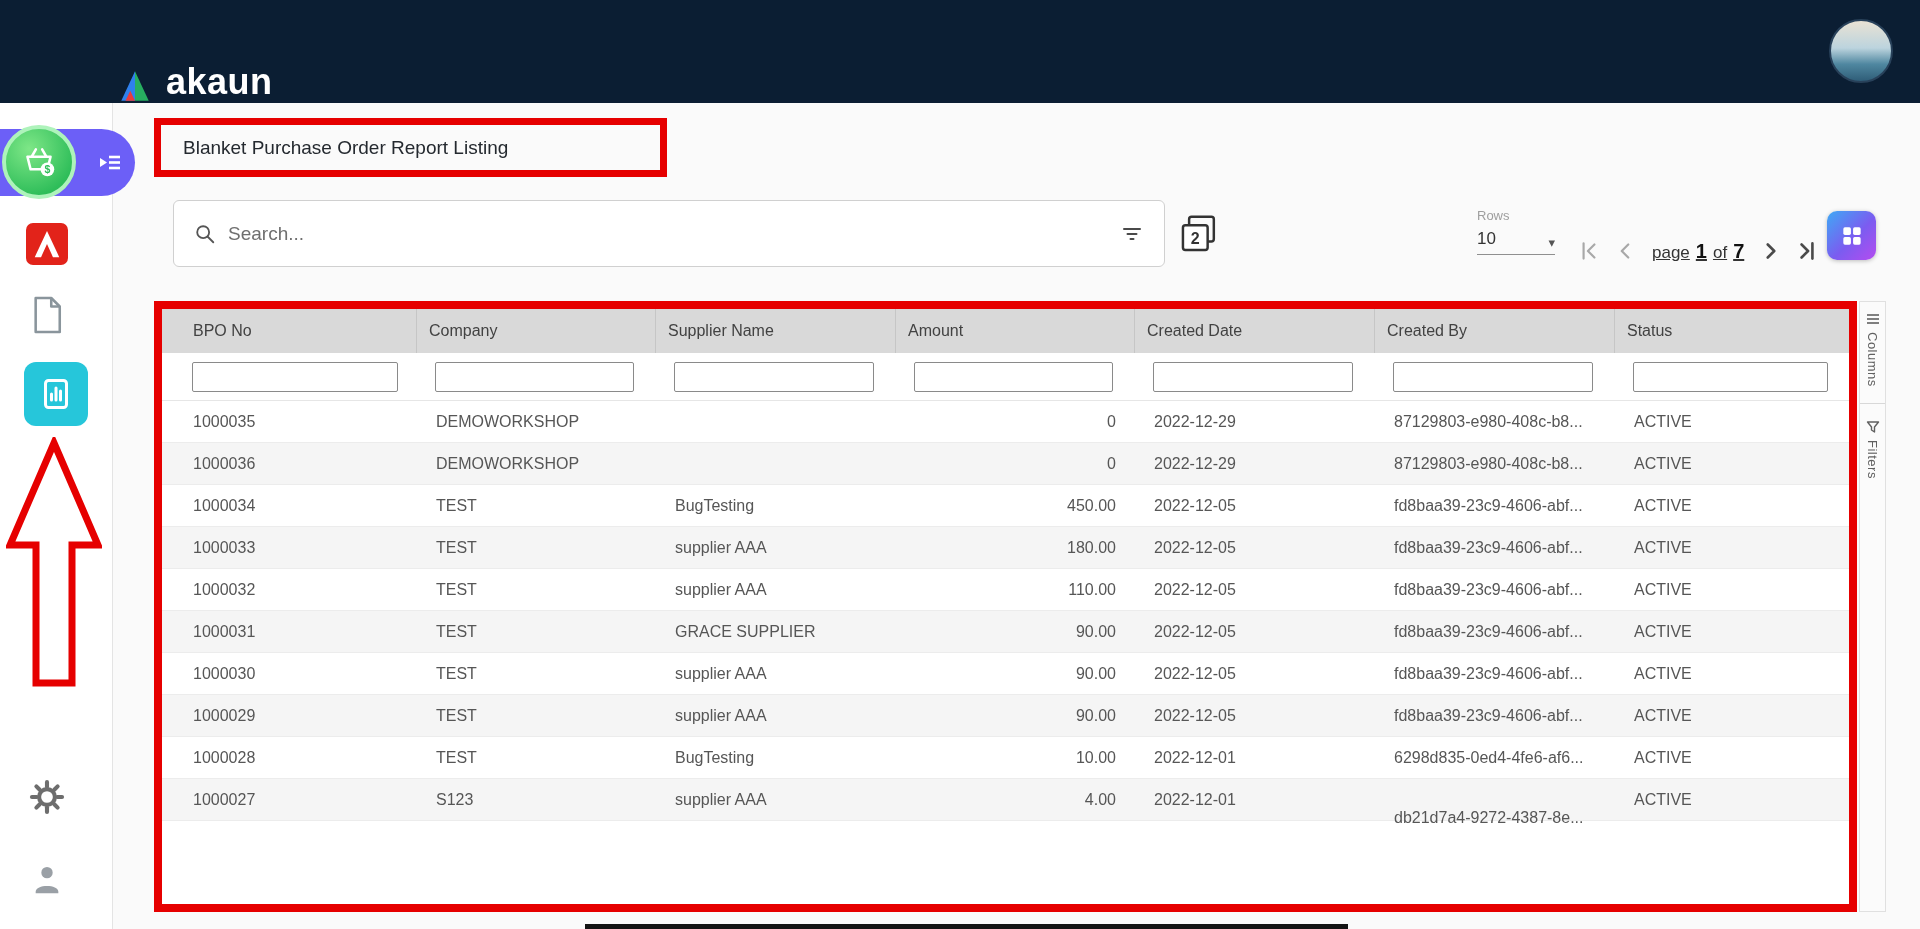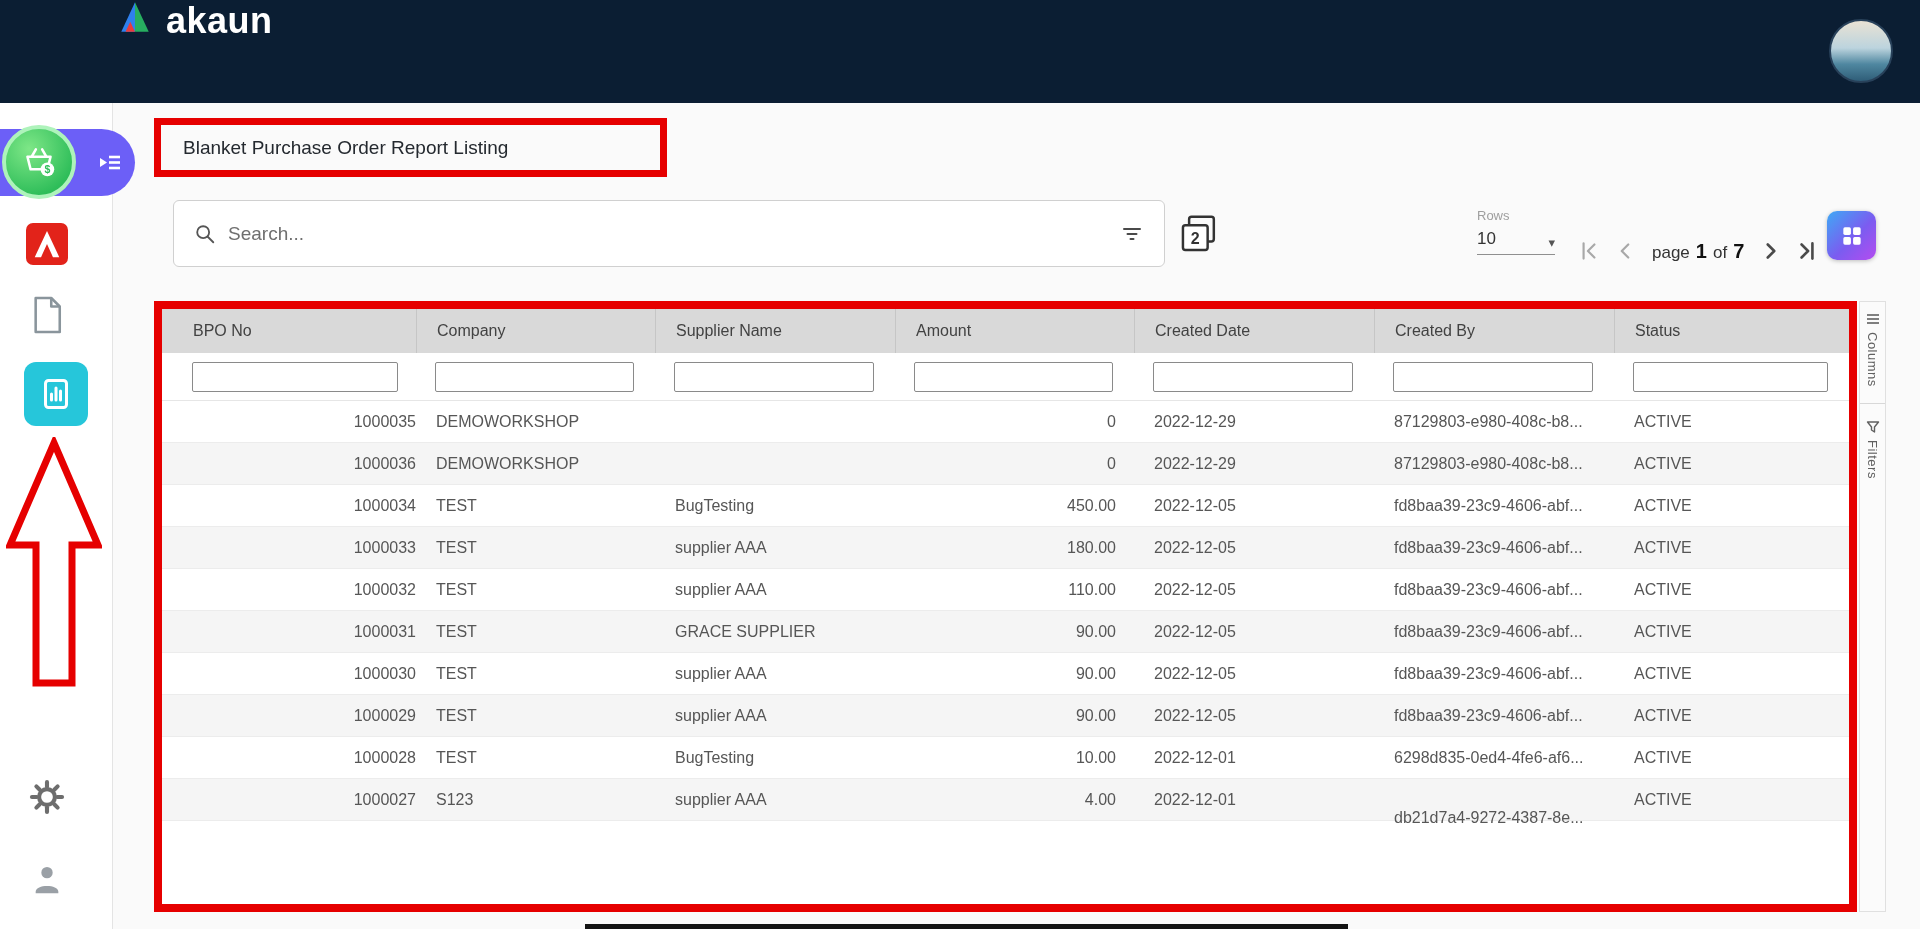--- a/index.html
+++ b/index.html
@@ -2,21 +2,21 @@
 <html><head>
 <meta charset="utf-8">
 <style>
   * { box-sizing: border-box; margin: 0; padding: 0; }
   html, body { width: 1920px; height: 929px; }
   body { font-family: "Liberation Sans", sans-serif; background: #ffffff; overflow: hidden; }
   .stage { position: relative; width: 1920px; height: 929px; background: #fafafa; overflow: hidden; }
 
   
   .topbar { position: absolute; left: 0; top: 0; width: 1920px; height: 103px; background: #0b1e33; z-index: 5; }
-  .logo { position: absolute; left: 116px; top: 0; height: 103px; display: flex; align-items: flex-start; gap: 12px; cursor: pointer; }
+  .logo { position: absolute; left: 116px; top: 0; height: 103px; display: flex; align-items: flex-end; gap: 12px; cursor: pointer; }
   .logo-text { color: #ffffff; font-size: 36px; font-weight: bold; letter-spacing: 0.5px; }
   .avatar { position: absolute; left: 1829px; top: 19px; width: 64px; height: 64px; border-radius: 50%;
             background: linear-gradient(180deg, #e9e2d4 0%, #bcd4de 45%, #4f87a0 72%, #2f5d78 100%);
             border: 2px solid #28415a; cursor: pointer; }
 
   
   .sidebar { position: absolute; left: 0; top: 103px; width: 113px; height: 826px; background: #ffffff; border-right: 1px solid #e4e4e4; z-index: 4; }
   .nav-pill { position: absolute; left: 0; top: 26px; width: 135px; height: 67px; background: #6c5ff7; border-radius: 0 34px 34px 0; }
   .pill-toggle { position: absolute; left: 96px; top: 20px; width: 27px; height: 27px; cursor: pointer; }
   .green-circle { position: absolute; left: 2px; top: 22px; width: 74px; height: 74px; border-radius: 50%;
@@ -46,43 +46,43 @@
 
   .rows-control { position: absolute; left: 1477px; top: 208px; width: 90px; }
   .rows-label { font-size: 13px; color: #9e9e9e; }
   .rows-select { margin-top: 6px; width: 78px; border-bottom: 1px solid #8f8f8f; display: flex; justify-content: space-between;
                  align-items: flex-end; padding-bottom: 5px; cursor: pointer; }
   .rows-value { font-size: 17px; color: #333; }
   .rows-caret { font-size: 13px; color: #555; line-height: 1; }
 
   .pagination { position: absolute; left: 1576px; top: 234px; height: 34px; display: flex; align-items: center; gap: 10px; }
   .pg-icon { cursor: pointer; }
-  .pagetext { display: flex; align-items: baseline; gap: 6px; font-size: 17px; color: #333; margin: 0 4px; }
+  .pagetext { display: flex; align-items: baseline; gap: 6px; font-size: 17px; color: #333; margin: 0 4px; text-decoration: underline; }
   .pagetext b { font-size: 20px; color: #111; }
 
   .grid-button { position: absolute; left: 1827px; top: 211px; width: 49px; height: 49px; border-radius: 10px;
                  background: linear-gradient(135deg, #3fa9f5 0%, #7b5cf0 55%, #b44cf0 100%);
                  display: flex; align-items: center; justify-content: center; cursor: pointer;
                  box-shadow: 0 1px 4px rgba(0,0,0,0.25); }
 
   
   .table { width: 1687px; }
   .thead { display: flex; height: 44px; background: #d9d9d9; }
-  .th { height: 44px; line-height: 44px; font-size: 16px; color: #424242; padding-left: 20px; cursor: pointer; overflow: hidden; white-space: nowrap; }
+  .th { height: 44px; line-height: 44px; font-size: 16px; color: #424242; padding-left: 12px; cursor: pointer; overflow: hidden; white-space: nowrap; }
   .th:first-child { padding-left: 31px; }
   .th + .th { border-left: 1px solid #c6c6c6; }
   .tfilter { display: flex; height: 48px; background: #ffffff; align-items: center; border-bottom: 1px solid #e6e6e6; }
   .fcell { height: 48px; display: flex; align-items: center; }
   .finput { height: 30px; border: 1px solid #8a8a8a; border-radius: 2px; margin-left: 19px; width: calc(100% - 40px);
             font-size: 14px; padding: 0 6px; outline: none; background: #fff; font-family: "Liberation Sans", sans-serif; }
   .finput.first { margin-left: 30px; width: 206px; }
   .trow { display: flex; height: 42px; align-items: center; background: #ffffff; border-bottom: 1px solid #ececec; cursor: pointer; }
   .trow.alt { background: #f5f5f5; }
   .td { font-size: 16px; color: #565656; padding-left: 20px; overflow: hidden; white-space: nowrap; }
-  .td.firstcol { padding-left: 31px; text-align: right; }
+  .td.firstcol { padding-left: 31px; }
   .td.num { text-align: right; padding-left: 0; padding-right: 18px; }
 
   
   .mini-panel { position: absolute; left: 1859px; top: 301px; width: 27px; height: 611px; background: #fbfbfb;
                 border: 1px solid #e0e0e0; display: flex; flex-direction: column; align-items: center; z-index: 11; }
   .mini-item { display: flex; flex-direction: column; align-items: center; gap: 6px; cursor: pointer; padding: 10px 0; }
   .vtext { writing-mode: vertical-rl; font-size: 13px; color: #616161; letter-spacing: 0.5px; }
   .mini-divider { width: 100%; height: 1px; background: #d8d8d8; margin: 6px 0; }
 
   .bottom-bar { position: absolute; left: 585px; top: 924px; width: 763px; height: 5px; background: #141414; z-index: 30; }

